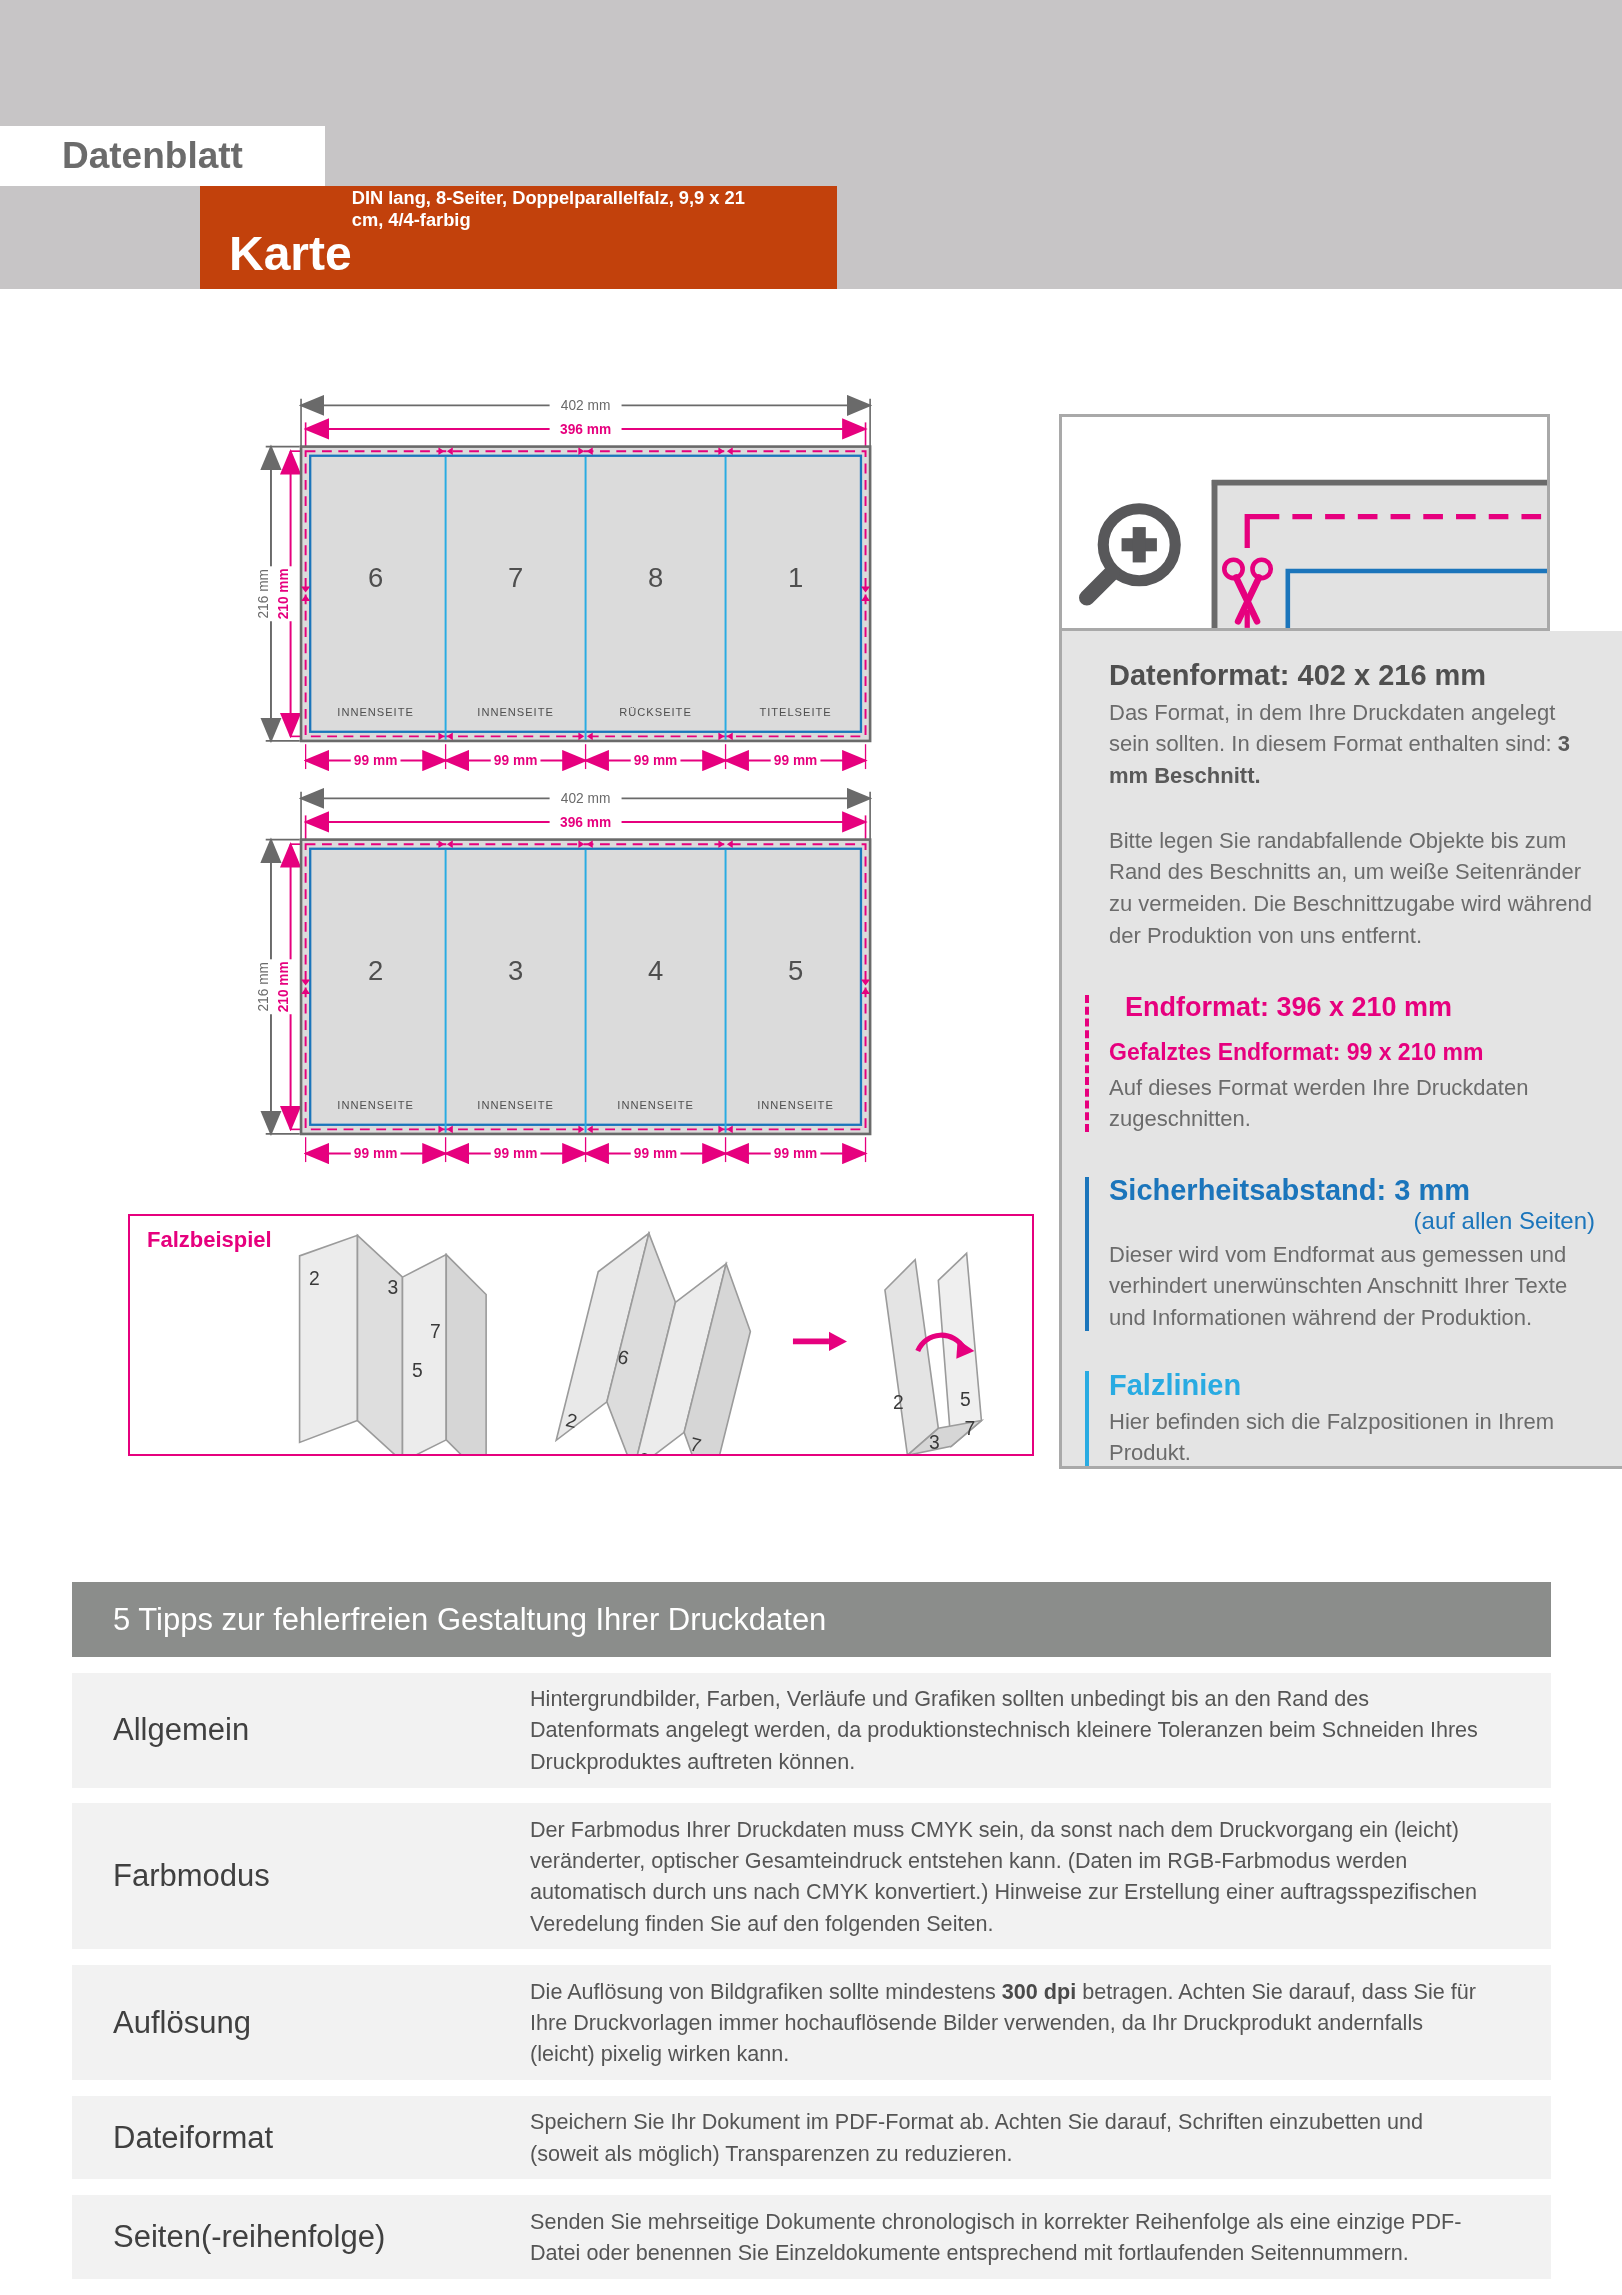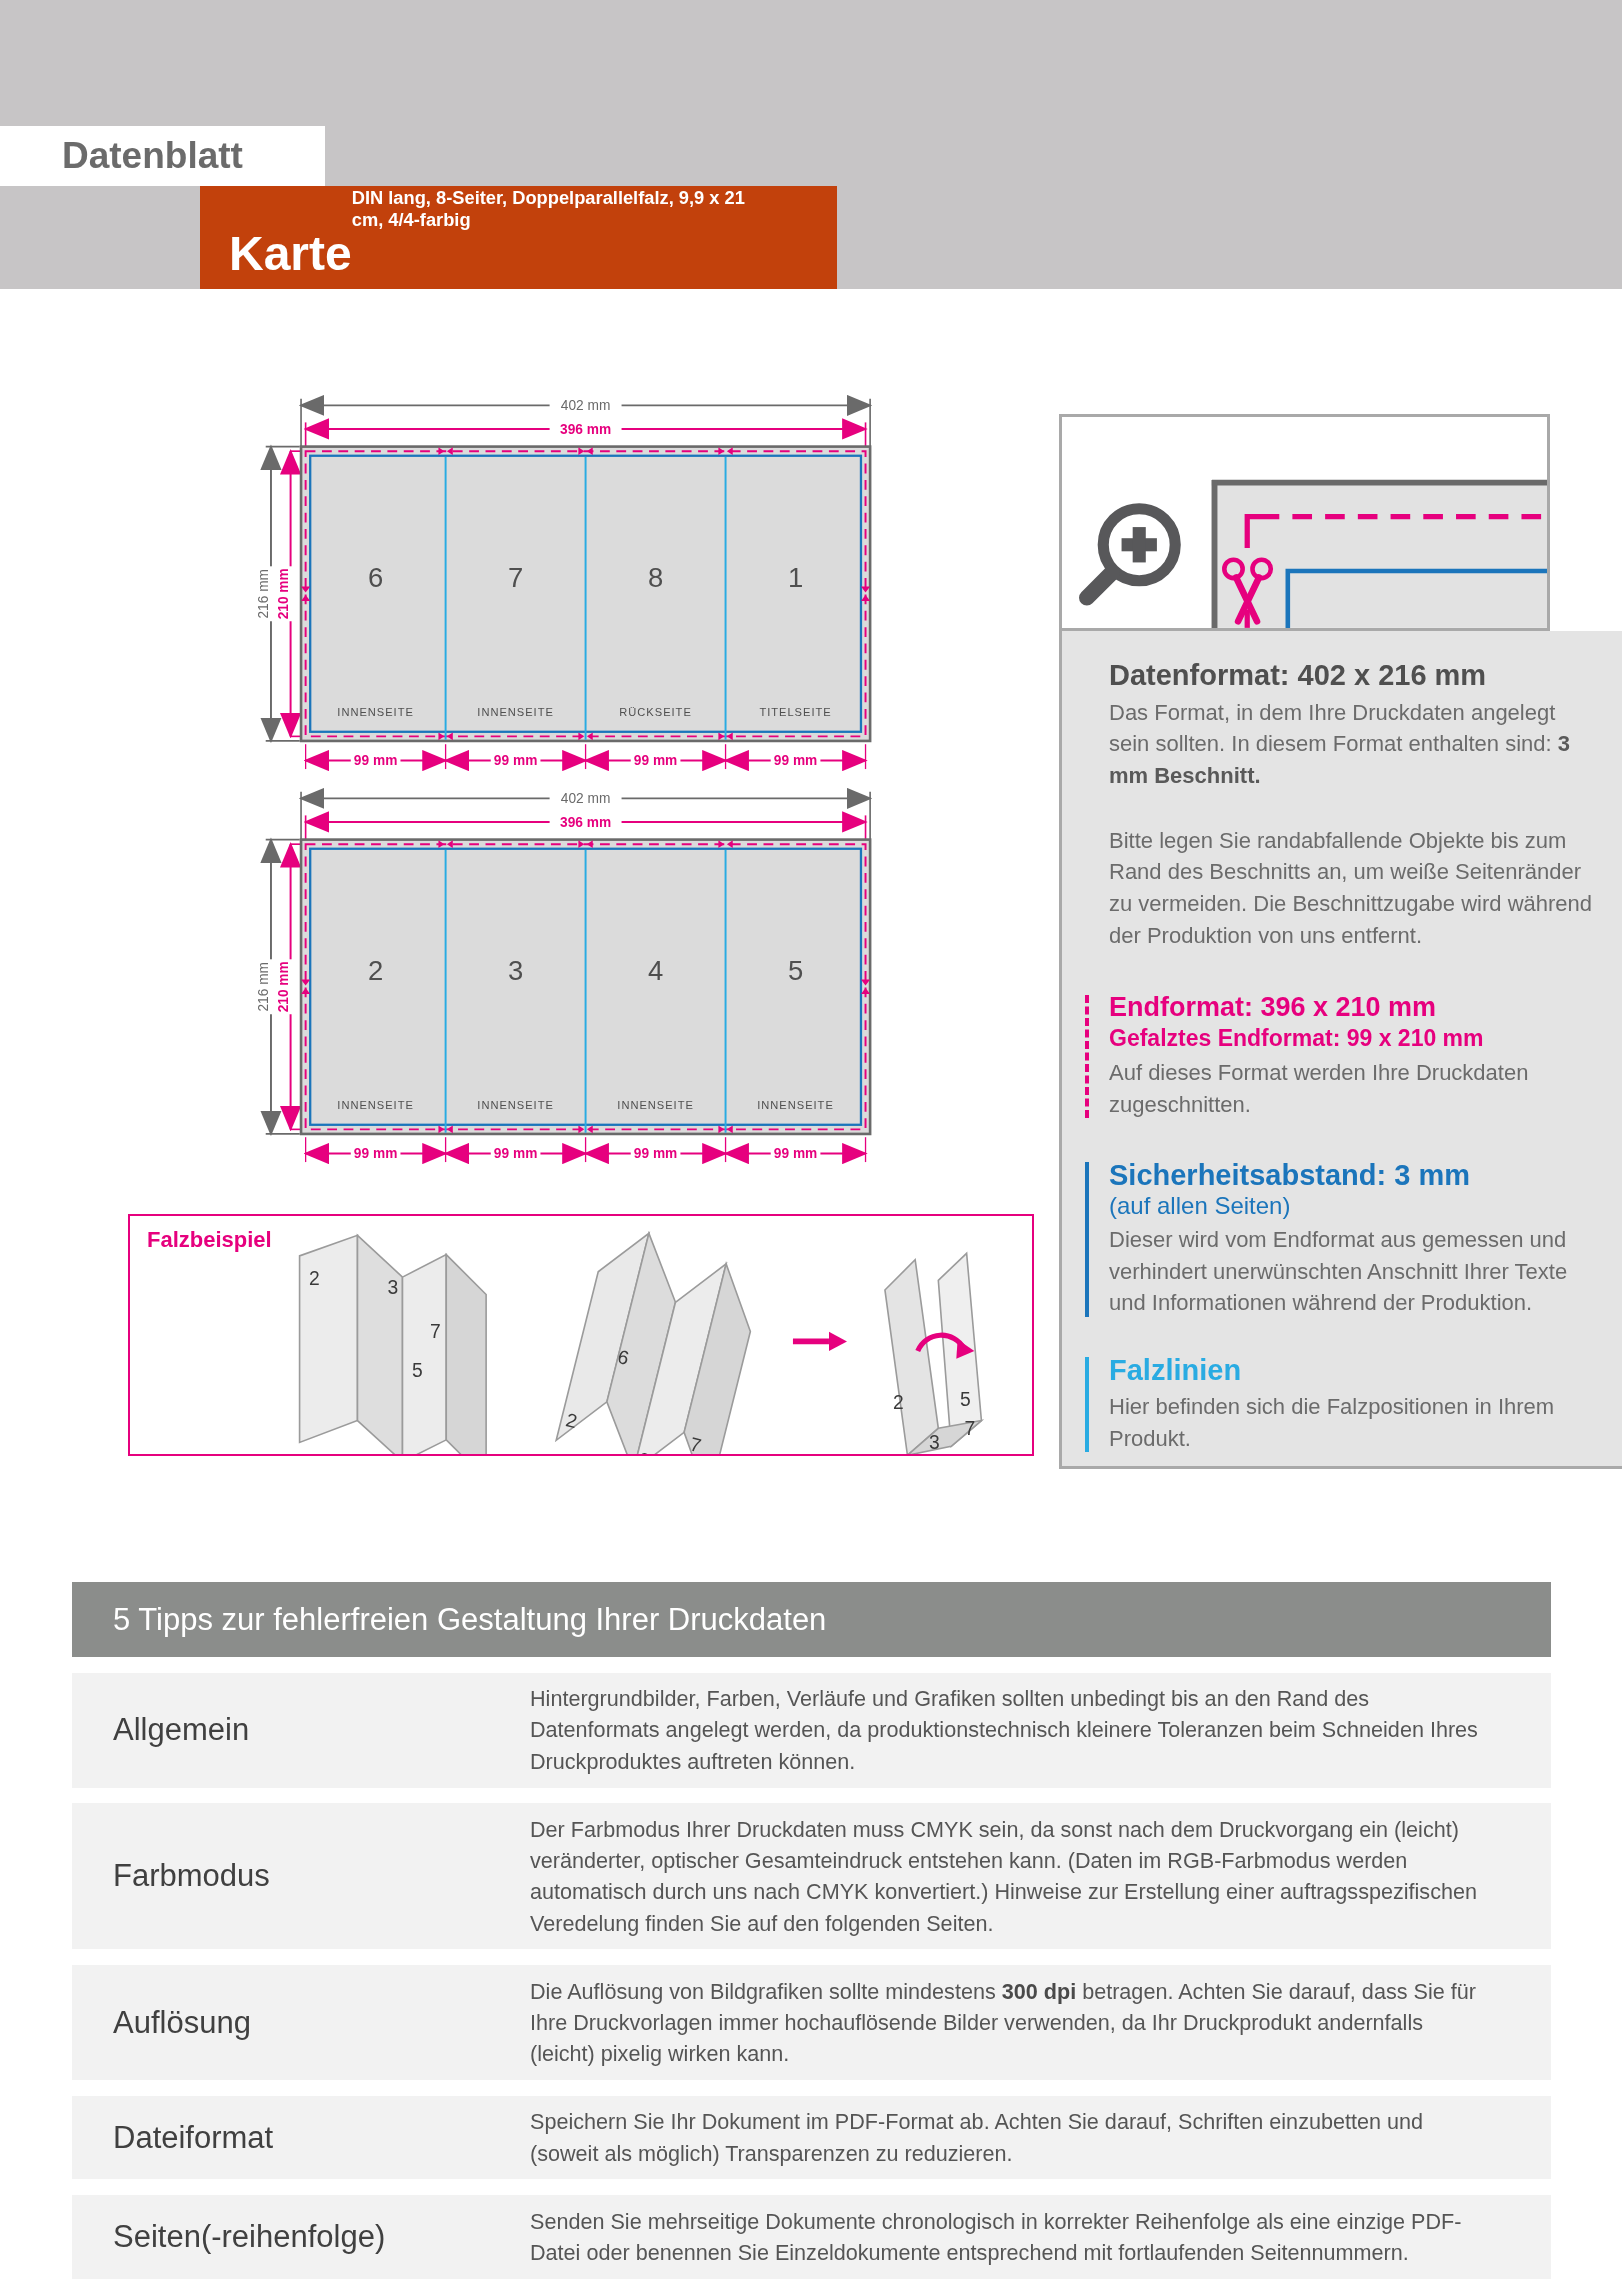--- a/index.html
+++ b/index.html
@@ -39,24 +39,24 @@
   .detail-box svg{position:absolute;left:0;top:0;width:100%;height:100%;}
   .info-panel{position:absolute;left:1059px;top:631px;width:568px;height:838px;background:#e4e4e4;
               border:3.3px solid #a9a9a9;border-top:none;box-sizing:border-box;
               padding:27.5px 29px 0 47px;}
   .info-section{position:relative;margin-bottom:33px;}
   .info-rule{position:absolute;left:-23.6px;top:2.6px;bottom:2.6px;width:0;border-left:4.6px solid;}
   .rule-dashed{border-left-style:dashed;border-left-color:#e6007e;}
   .rule-blue{border-left-color:#1b75bb;}
   .rule-cyan{border-left-color:#29abe2;}
   .h-dark{font-size:29px;font-weight:bold;color:#4f4f4f;margin:0 0 5.2px 0;}
-  .h-mag{font-size:27px;font-weight:bold;color:#e6007e;margin:0;}
+  .h-mag{font-size:27px;font-weight:bold;color:#e6007e;margin:16px;}
   .h-mag2{font-size:23px;font-weight:bold;color:#e6007e;margin:1.3px 0 5.2px 0;}
   .h-blue{font-size:29px;font-weight:bold;color:#1b75bb;margin:0;}
-  .sub-blue{font-size:24px;color:#1b75bb;margin:0 0 3.9px 0;}
+  .sub-blue{font-size:24px;color:#1b75bb;margin:0 0 3.9px 0;text-align:right;}
   .h-cyan{font-size:29px;font-weight:bold;color:#29abe2;margin:0 0 3.9px 0;}
   .body-text{font-size:22px;line-height:1.44;color:#6b6b6b;margin:0;}
   .body-text b{color:#595959;}
 
   
   .tips{position:absolute;left:72px;top:1582px;width:1479px;}
   .tips-header{height:75px;background:#8b8d8b;display:flex;align-items:center;
                padding-left:41px;box-sizing:border-box;font-size:31px;color:#ffffff;}
   .tip-row{display:flex;align-items:center;background:#f2f2f2;margin-top:15.7px;padding:10.5px 0;}
   .tip-label{width:458px;padding-left:41px;box-sizing:border-box;font-size:31px;color:#404040;flex-shrink:0;}

